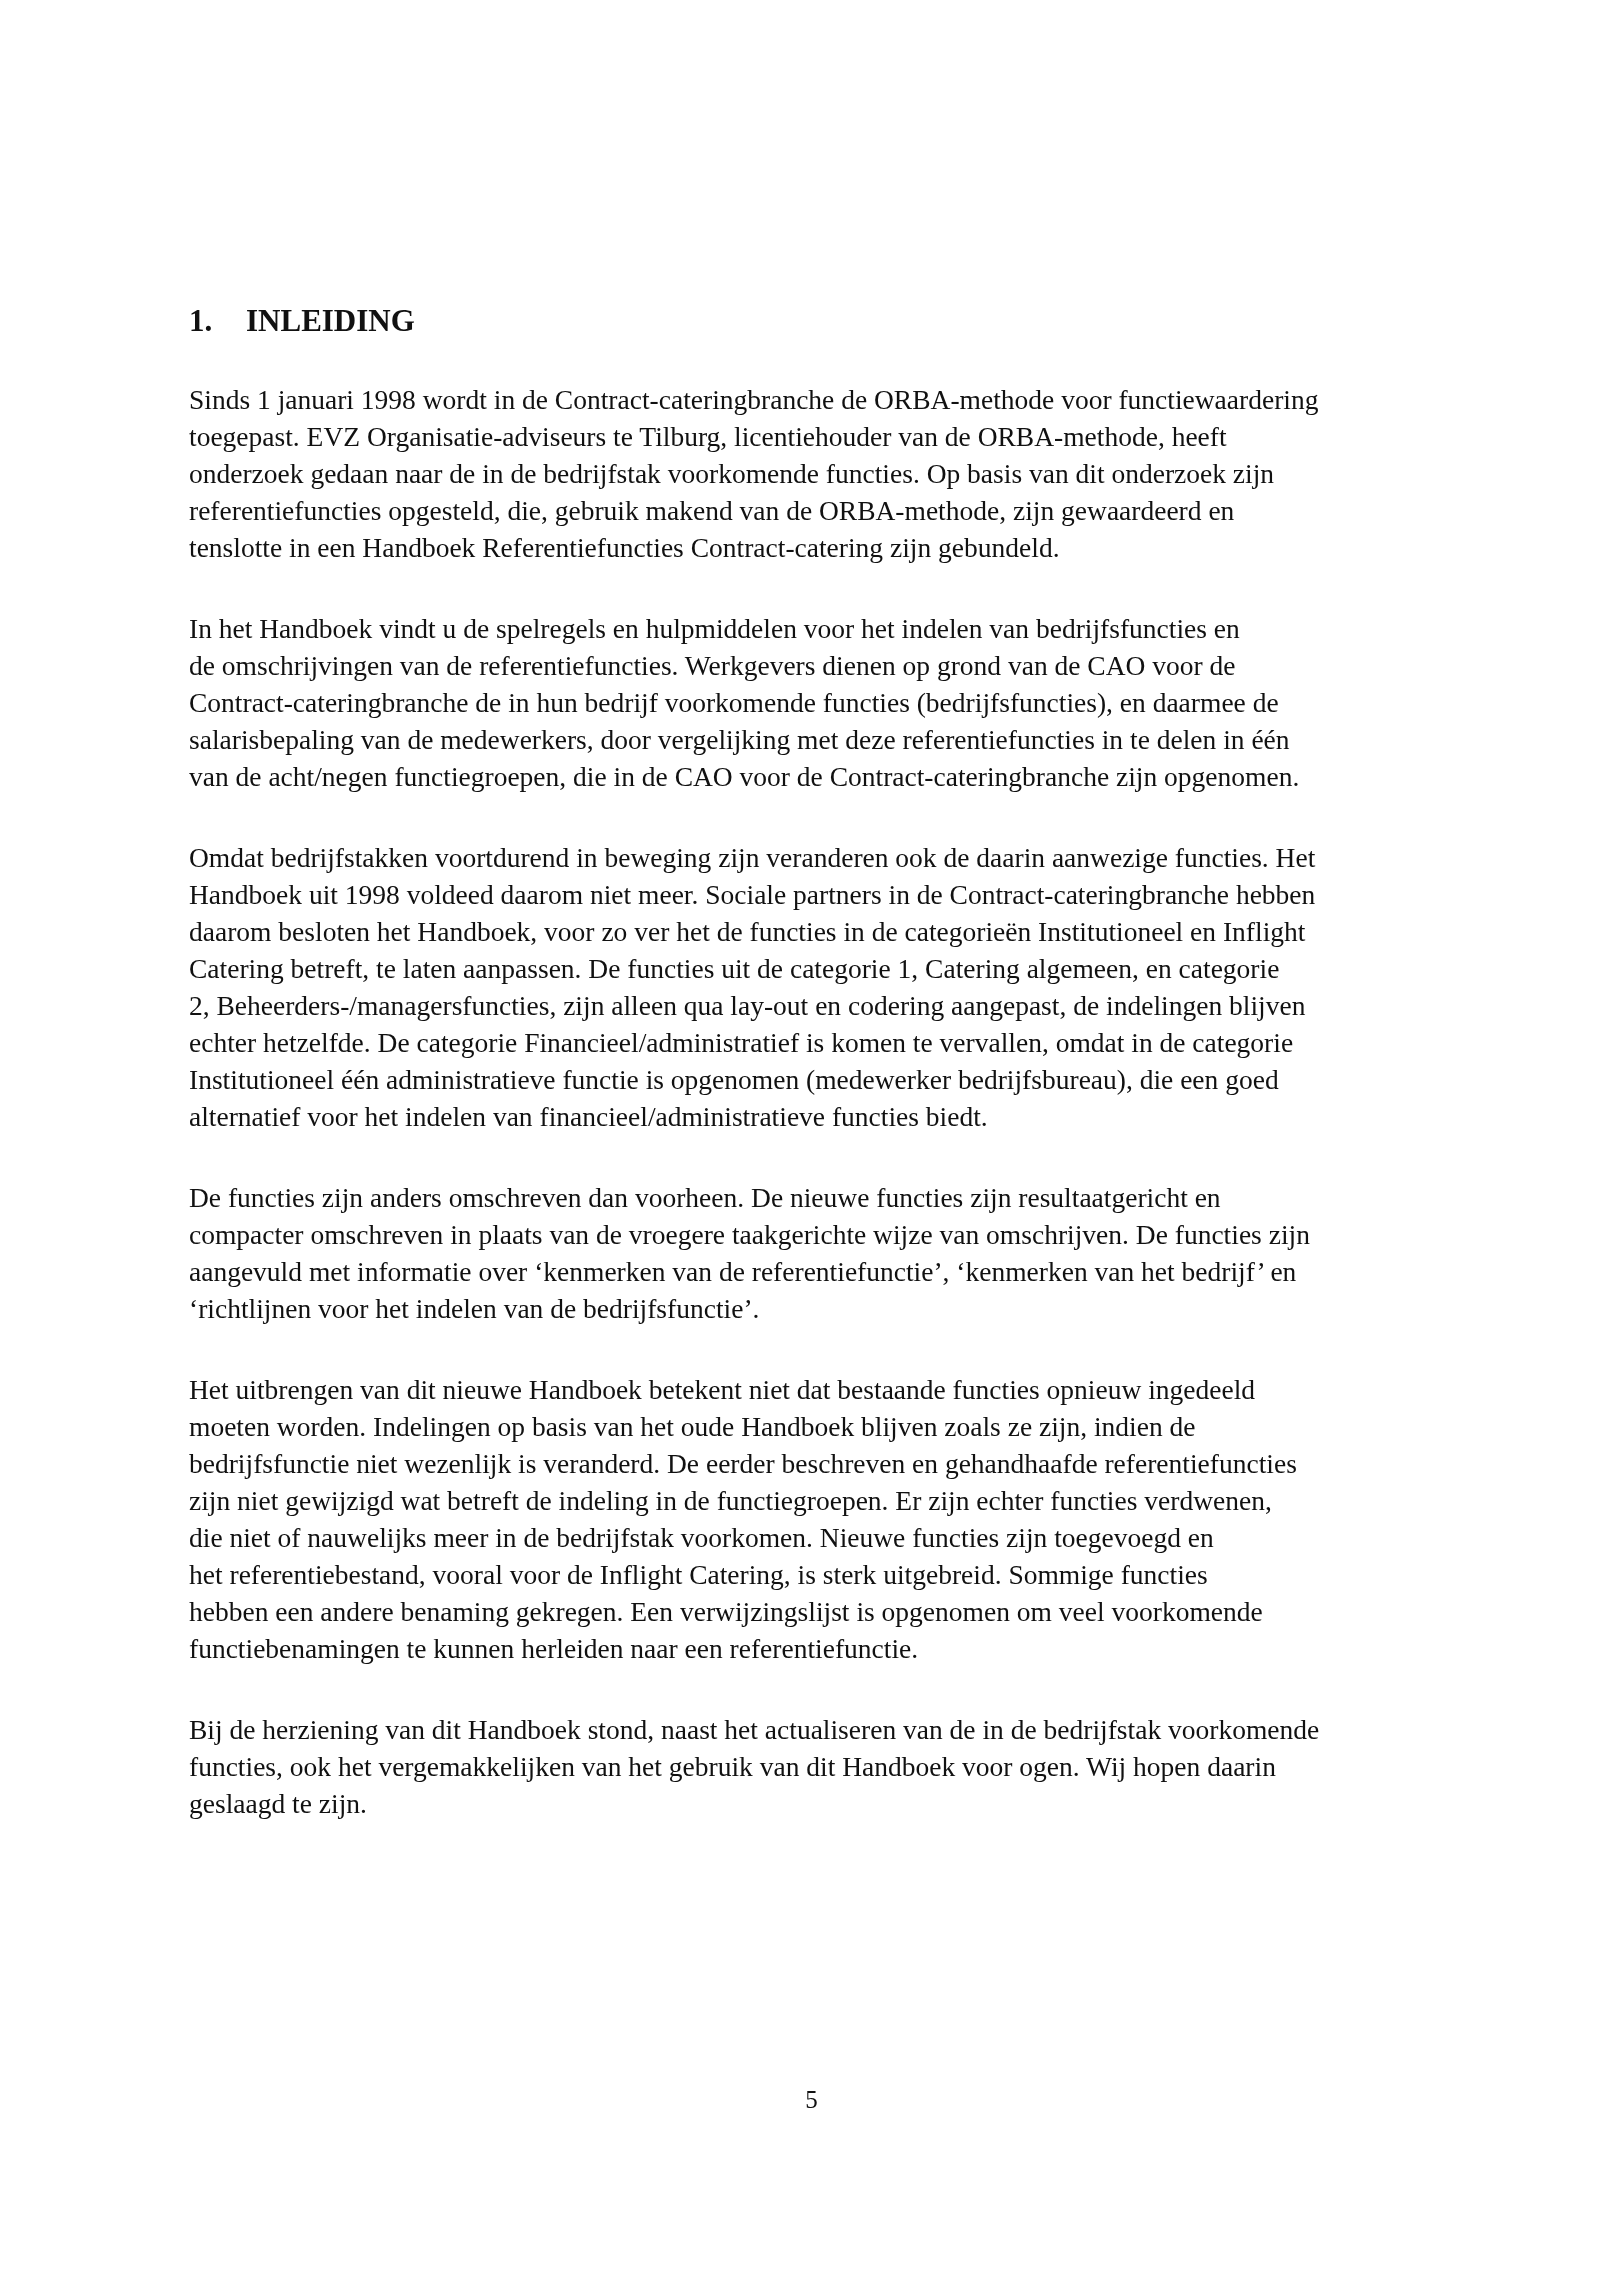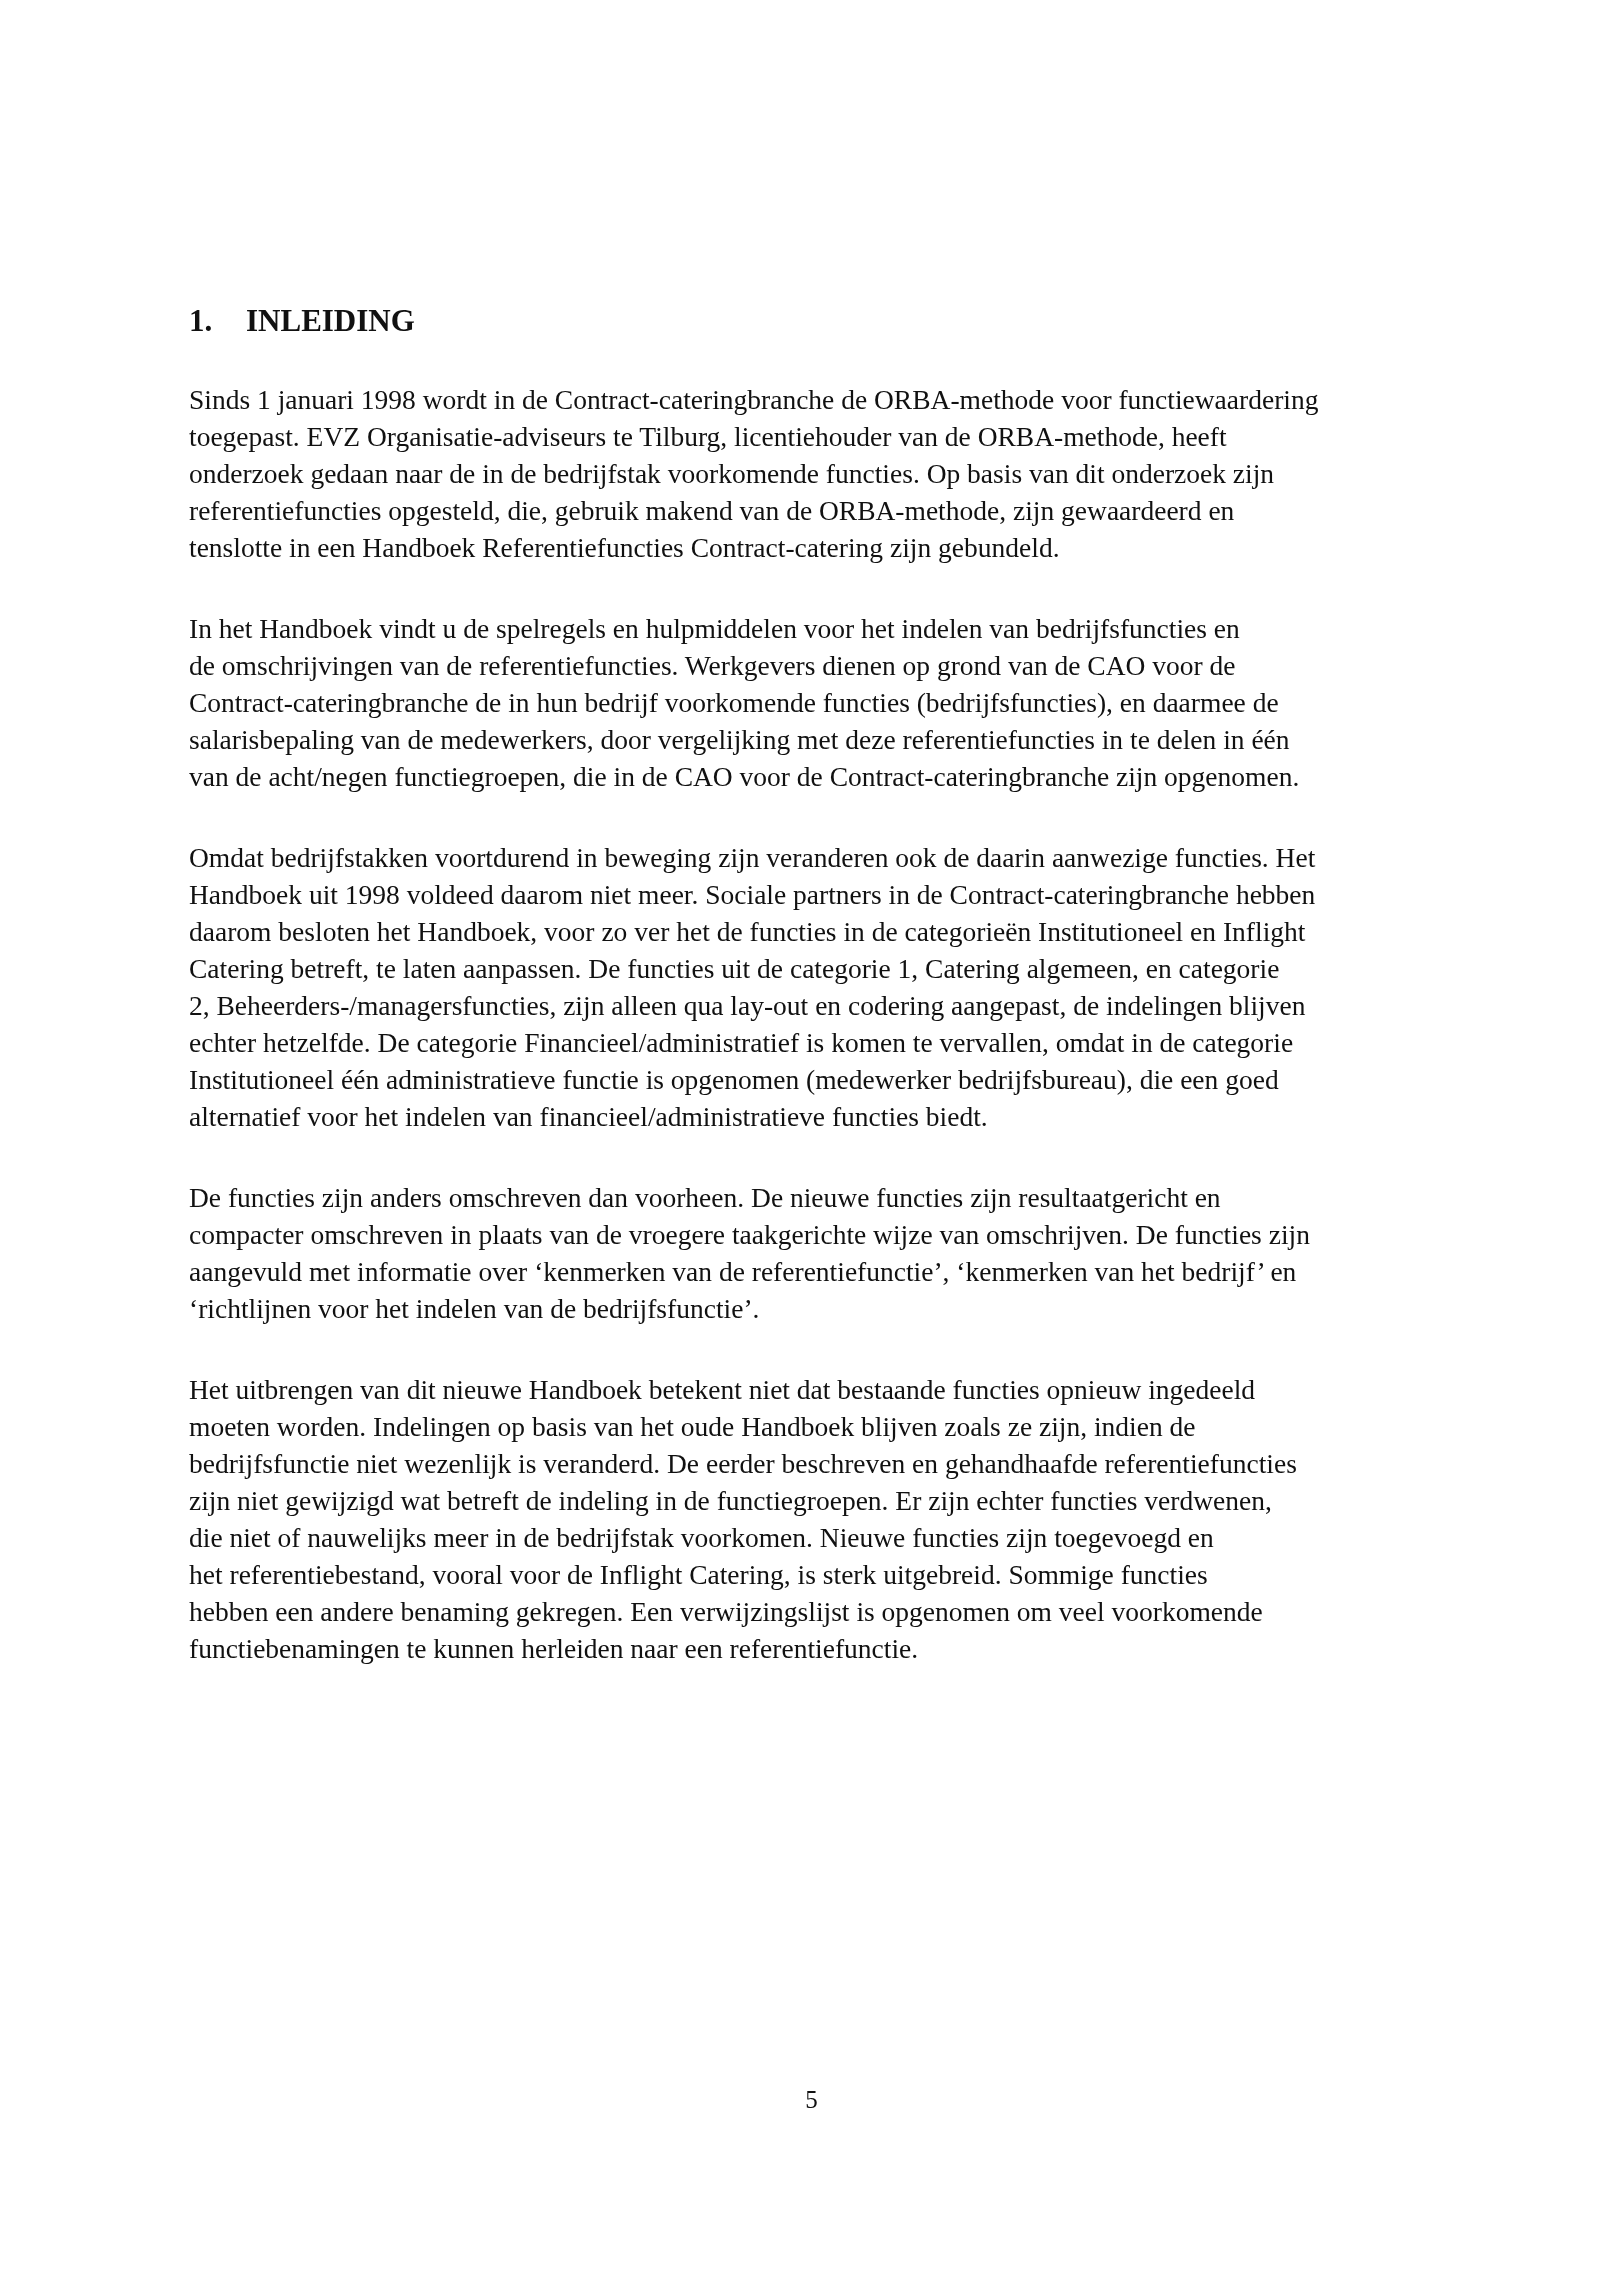--- a/index.html
+++ b/index.html
@@ -90,18 +90,21 @@
 
     <p class="para">Het uitbrengen van dit nieuwe Handboek betekent niet dat bestaande functies opnieuw ingedeeld
 moeten worden. Indelingen op basis van het oude Handboek blijven zoals ze zijn, indien de
 bedrijfsfunctie niet wezenlijk is veranderd. De eerder beschreven en gehandhaafde referentiefuncties
 zijn niet gewijzigd wat betreft de indeling in de functiegroepen. Er zijn echter functies verdwenen,
 die niet of nauwelijks meer in de bedrijfstak voorkomen. Nieuwe functies zijn toegevoegd en
 het referentiebestand, vooral voor de Inflight Catering, is sterk uitgebreid. Sommige functies
 hebben een andere benaming gekregen. Een verwijzingslijst is opgenomen om veel voorkomende
 functiebenamingen te kunnen herleiden naar een referentiefunctie.</p>
 
+    <p class="para">Bij de herziening van dit Handboek stond, naast het actualiseren van de in de bedrijfstak voorkomende
+functies, ook het vergemakkelijken van het gebruik van dit Handboek voor ogen. Wij hopen daarin
+geslaagd te zijn.</p>
 
   </div>
 
   <div class="page-number">5</div>
 </div>
 
 
 </body></html>

